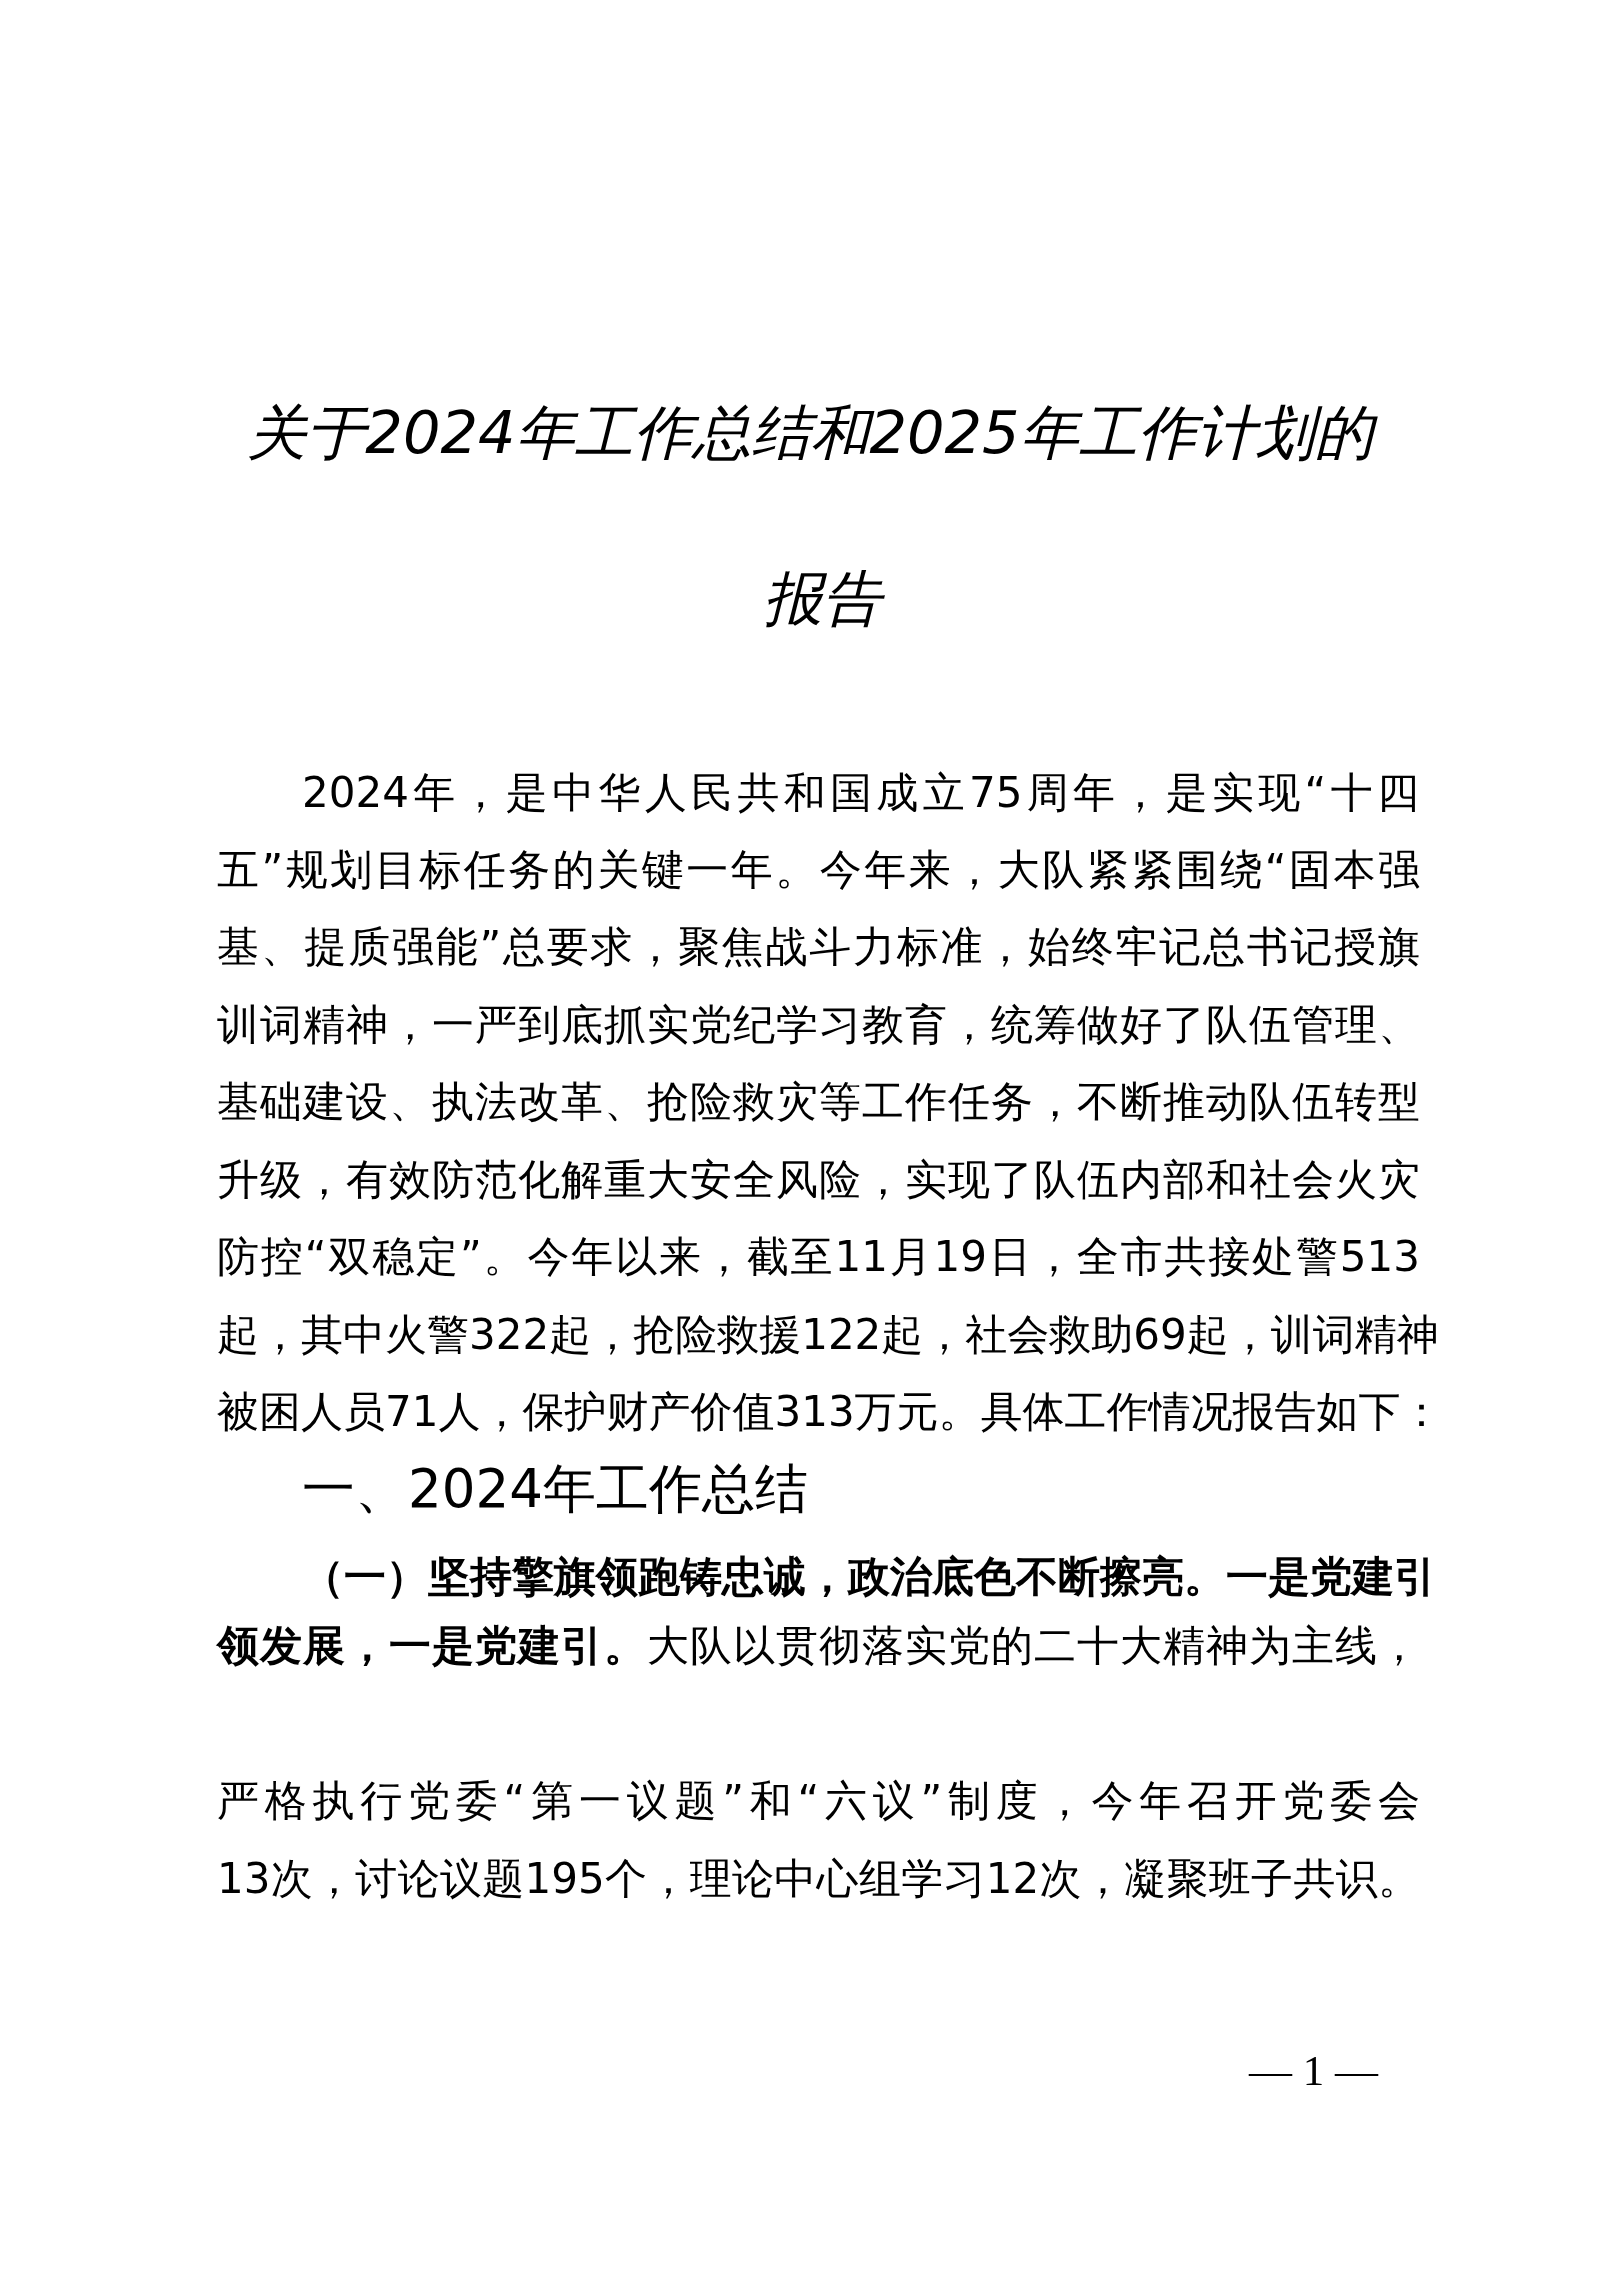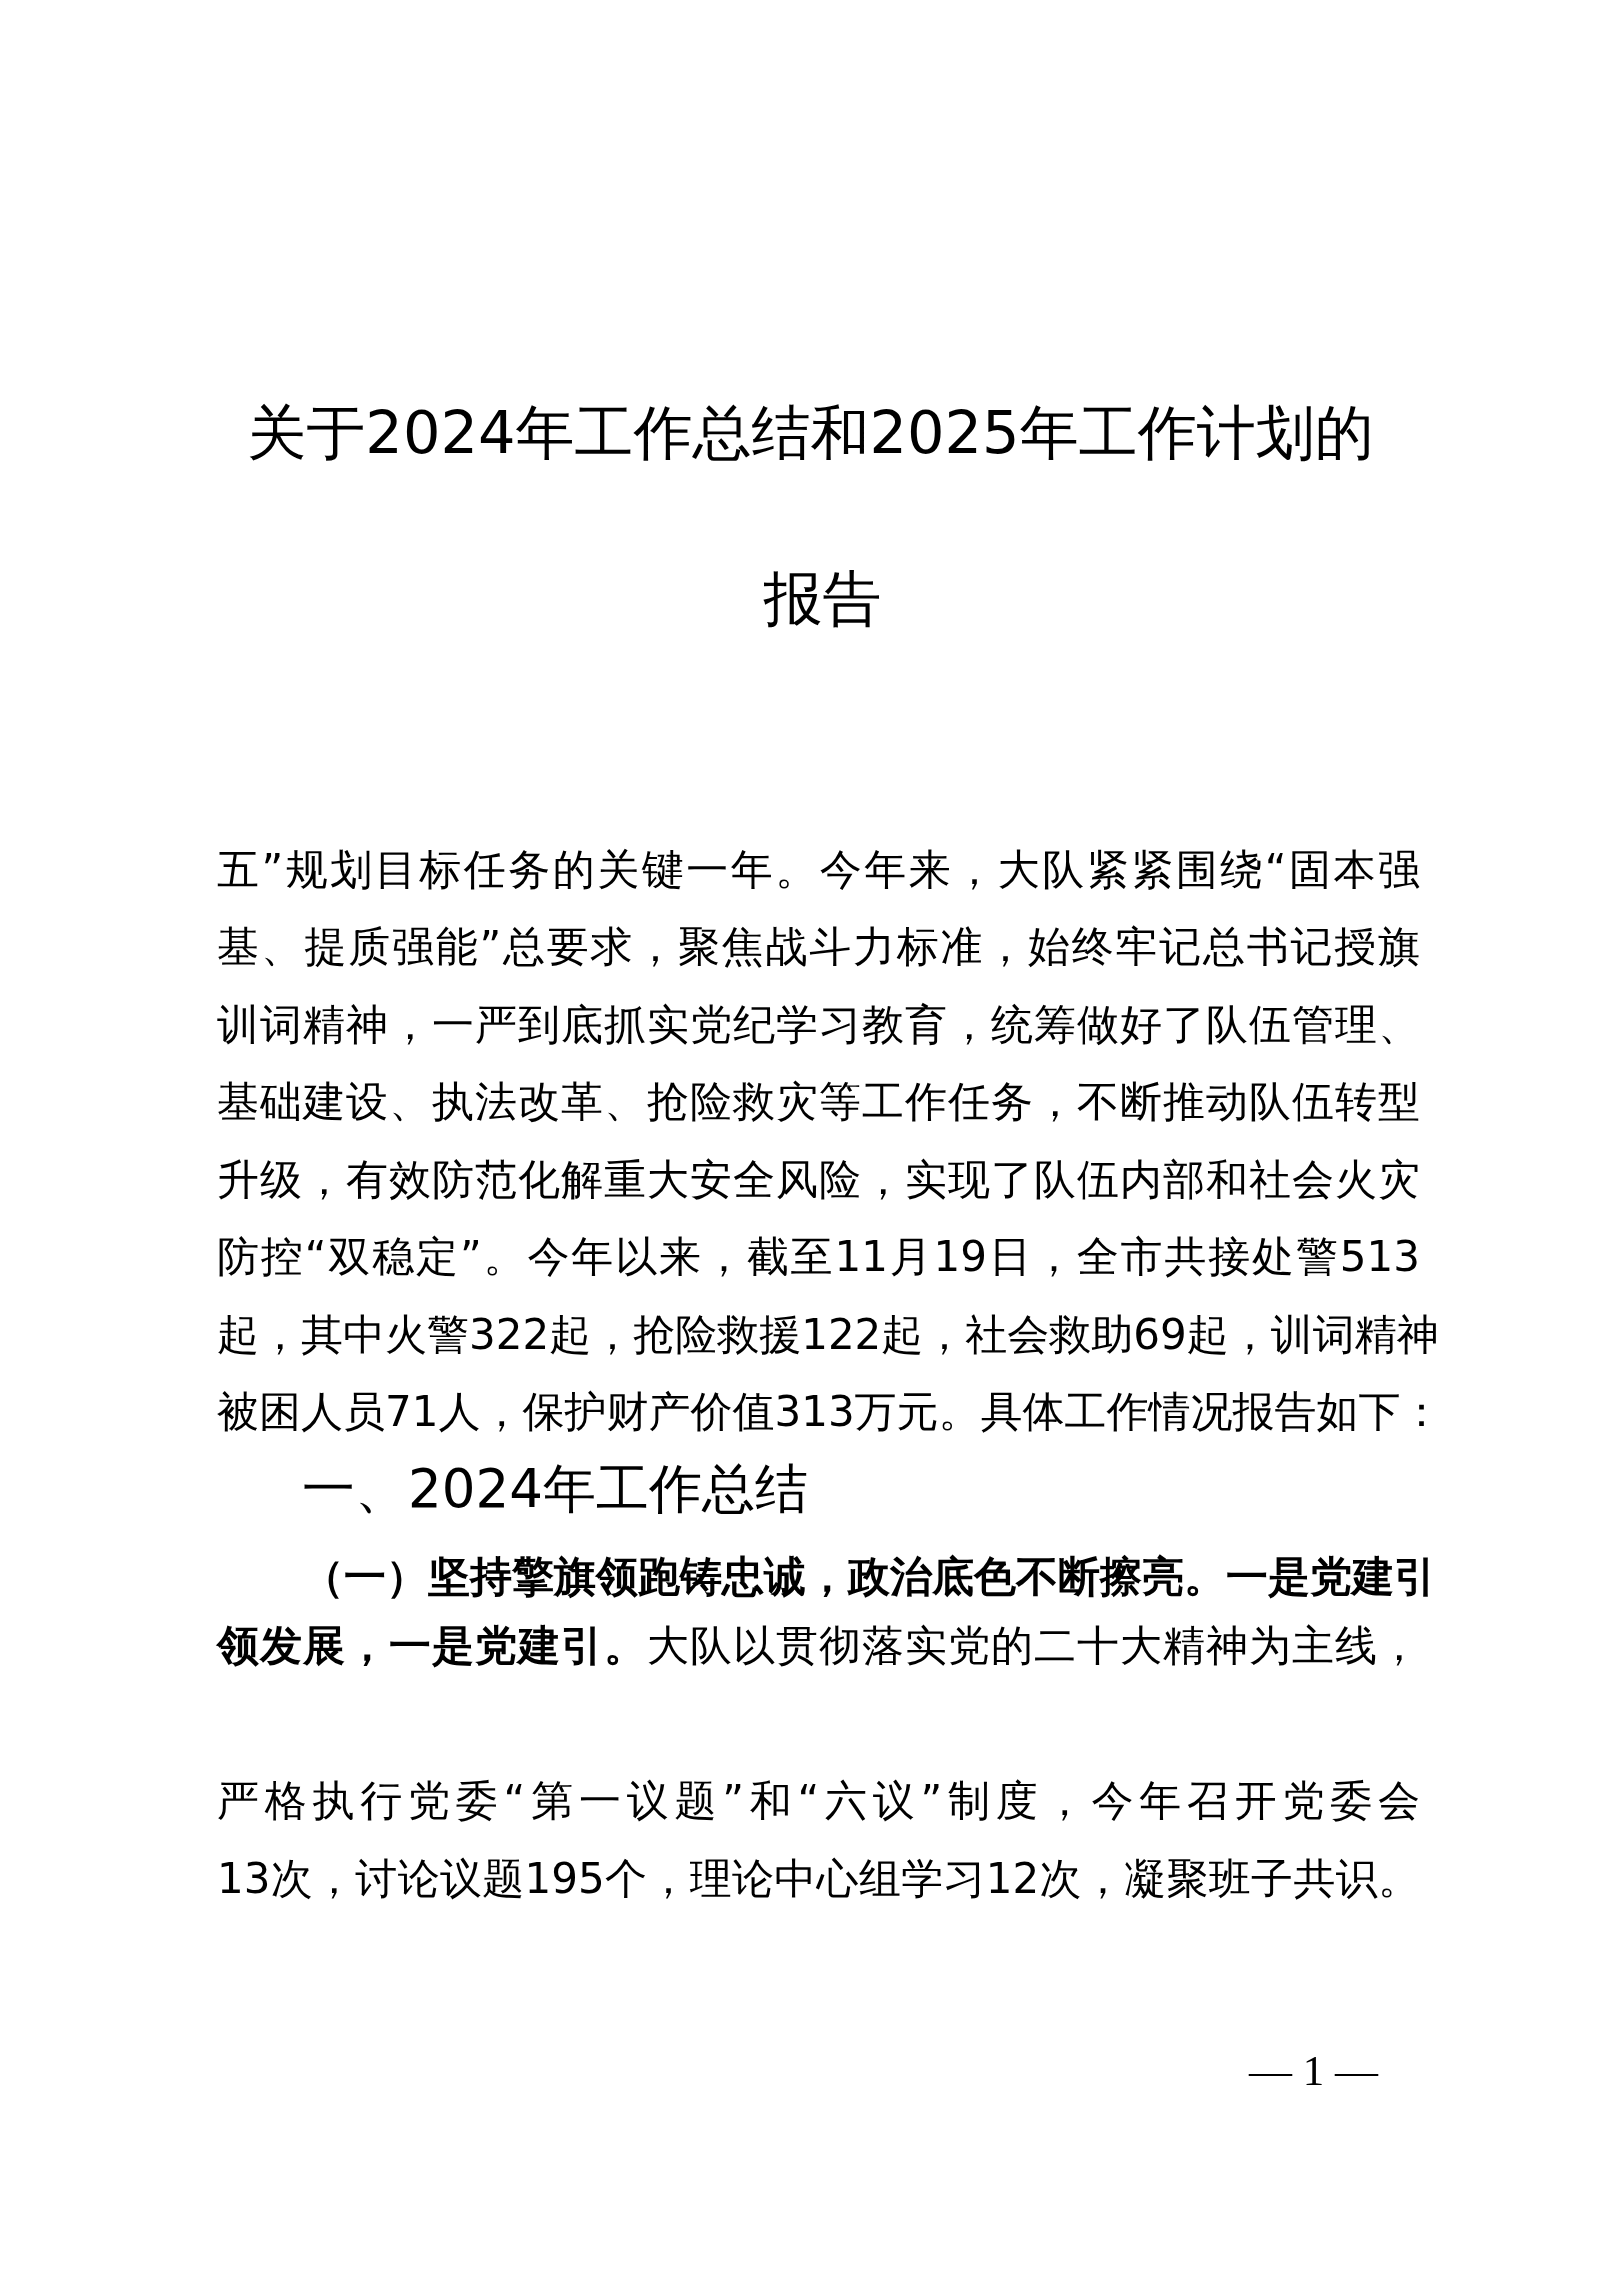--- a/index.html
+++ b/index.html
@@ -1,36 +1,37 @@
 <!DOCTYPE html>
 <html><head>
 <meta charset="utf-8">
 <style>
   html, body { margin: 0; padding: 0; background: #ffffff; }
   body { width: 1621px; height: 2293px; position: relative; overflow: hidden;
          font-family: "DejaVu Sans", "Liberation Sans", sans-serif; color: #000; }
   .page { position: absolute; left: 0; top: 0; width: 1621px; height: 2293px; background: #fff; }
   .title-line { position: absolute; left: 0; width: 1621px; text-align: center;
-                font-size: 59px; line-height: 78px; font-weight: normal; white-space: nowrap; }
+                font-size: 59px; line-height: 78px; font-weight: normal; white-space: nowrap; font-style: italic; }
   .body-line { position: absolute; left: 217px; width: 1203px; font-size: 42px; line-height: 59px;
                white-space: nowrap; text-align: justify; text-align-last: justify; }
   .body-line.indent { left: 302px; width: 1117px; }
   .bold { font-weight: bold; }
   .heading-line { position: absolute; left: 302px; font-size: 53px; line-height: 59px; white-space: nowrap; }
   .page-number { position: absolute; left: 1230px; top: 2041px; width: 167px; text-align: center;
                  font-family: "Liberation Serif", "DejaVu Serif", serif; font-size: 43px; line-height: 59px; white-space: nowrap; }
 </style>
 </head>
 <body>
 
 <div class="page">
 
   <div class="title-line" style="top:394px;">关于2024年工作总结和2025年工作计划的</div>
   <div class="title-line" style="top:560px;padding-left:12px;">报告</div>
 
+  <div class="body-line indent" style="top:763px;">2024年，是中华人民共和国成立75周年，是实现“十四</div>
   <div class="body-line" style="top:840px;">五”规划目标任务的关键一年。今年来，大队紧紧围绕“固本强</div>
   <div class="body-line" style="top:917px;">基、提质强能”总要求，聚焦战斗力标准，始终牢记总书记授旗</div>
   <div class="body-line" style="top:995px;">训词精神，一严到底抓实党纪学习教育，统筹做好了队伍管理、</div>
   <div class="body-line" style="top:1072px;">基础建设、执法改革、抢险救灾等工作任务，不断推动队伍转型</div>
   <div class="body-line" style="top:1150px;">升级，有效防范化解重大安全风险，实现了队伍内部和社会火灾</div>
   <div class="body-line" style="top:1227px;">防控“双稳定”。今年以来，截至11月19日，全市共接处警513</div>
   <div class="body-line" style="top:1305px;">起，其中火警322起，抢险救援122起，社会救助69起，训词精神</div>
   <div class="body-line" style="top:1382px;">被困人员71人，保护财产价值313万元。具体工作情况报告如下：</div>
 
   <div class="heading-line" style="top:1459px;">一、2024年工作总结</div>

